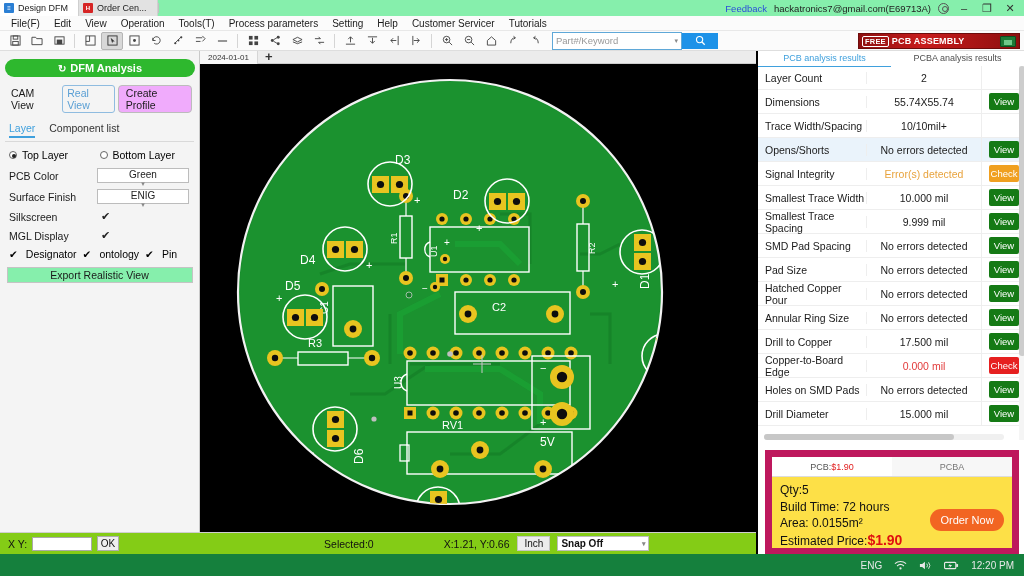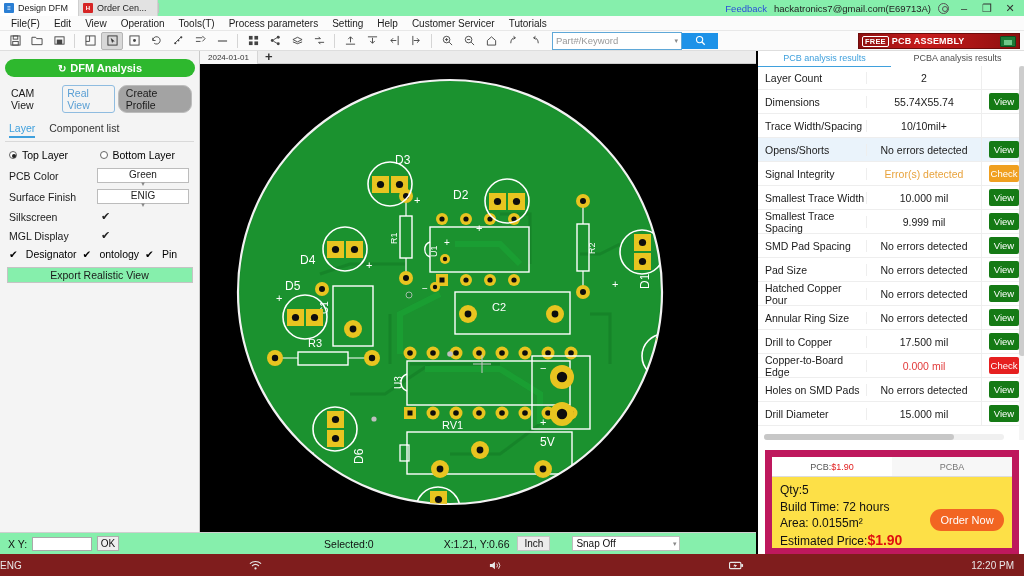--- a/index.html
+++ b/index.html
@@ -120,21 +120,21 @@
   .dfm-btn {
     width: 190px; height: 18px; border-radius: 9px; background: #2eb82e;
     color: #fff; font-size: 11px; font-weight: bold;
     display: flex; align-items: center; justify-content: center; gap: 4px;
     margin: 2px auto 8px auto;
   }
   .refresh-ico { font-size: 10px; }
   .viewrow { display: flex; align-items: center; gap: 3px; margin-bottom: 9px; padding: 0 2px; }
   .vbtn { font-size: 10.5px; color: #1a1a1a; padding: 1px 4px; }
   .vbtn.boxed { border: 1px solid #8fbce0; border-radius: 3px; color: #5a9fd4; }
-  .vbtn.round { border: 1px solid #bcbcbc; border-radius: 9px; padding: 1px 7px; background: #a3a3a3; }
+  .vbtn.round { border: 1px solid #bcbcbc; border-radius: 4px; padding: 1px 7px; background: #f0abfc; }
 
   .subtabs {
     display: flex; gap: 14px; border-bottom: 1px solid #d9d9d9;
     padding: 0 4px 3px 4px; margin-bottom: 7px;
   }
   .subtab { font-size: 10.5px; color: #333; }
   .subtab.active { color: #3fa0dd; border-bottom: 2px solid #3fa0dd; padding-bottom: 2px; }
 
   .layerrow { display: flex; align-items: center; padding: 0 4px; margin-bottom: 7px; font-size: 10.5px; }
   .radio {
@@ -234,44 +234,44 @@
   .price-amount { color: #e01010; font-weight: bold; font-size: 14px; }
   .order-btn {
     position: absolute; right: 8px; top: 32px; width: 74px; height: 22px;
     background: #f26522; color: #fff; border-radius: 11px; font-size: 11px;
     display: flex; align-items: center; justify-content: center;
   }
 
   
   .statusbar {
     position: absolute; top: 532px; left: 0; width: 756px; height: 22px;
-    background: #86efac; border-top: 1px solid #cfcfcf;
+    background: #84cc16; border-top: 1px solid #cfcfcf;
     display: flex; align-items: center; font-size: 10.5px; color: #111;
   }
   .sb-xy { margin-left: 8px; }
   .xy-input { width: 60px; height: 14px; border: 1px solid #a9a9a9; background: #fff; margin-left: 5px; }
   .ok-btn {
     width: 22px; height: 15px; border: 1px solid #adadad; background: #efefef;
     font-size: 10px; display: flex; align-items: center; justify-content: center; margin-left: 5px;
   }
   .sb-sel { margin-left: 205px; }
   .sb-coord { margin-left: 70px; }
   .unit-btn {
     margin-left: 8px; border: 1px solid #c4c4c4; background: #ececec;
     padding: 1px 6px; font-size: 10px;
   }
   .snap-sel {
-    margin-left: 22px; width: 108px; height: 15px; border: 1px solid #bcbcbc; background: #fff;
-    display: flex; align-items: center; justify-content: space-between; padding: 0 3px; font-size: 10px;
+    margin-left: 7px; width: 92px; height: 15px; border: 1px solid #bcbcbc; background: #fff;
+    display: flex; align-items: center; justify-content: space-between; padding: 0 3px; font-size: 10px; font-weight: bold;
   }
 
   
   .taskbar {
     position: absolute; top: 554px; left: 0; width: 1024px; height: 22px;
-    background: #7f1d1d; display: flex; align-items: center; justify-content: space-between;
+    background: #15803d; display: flex; align-items: center; justify-content: flex-end;
     color: #e8e8e8; font-size: 10px; gap: 12px; padding-right: 10px;
   }
   .tray-ico { display: flex; align-items: center; }
 </style>
 </head>
 <body>
 
 <div id="app">
 
   <div class="titlebar">

